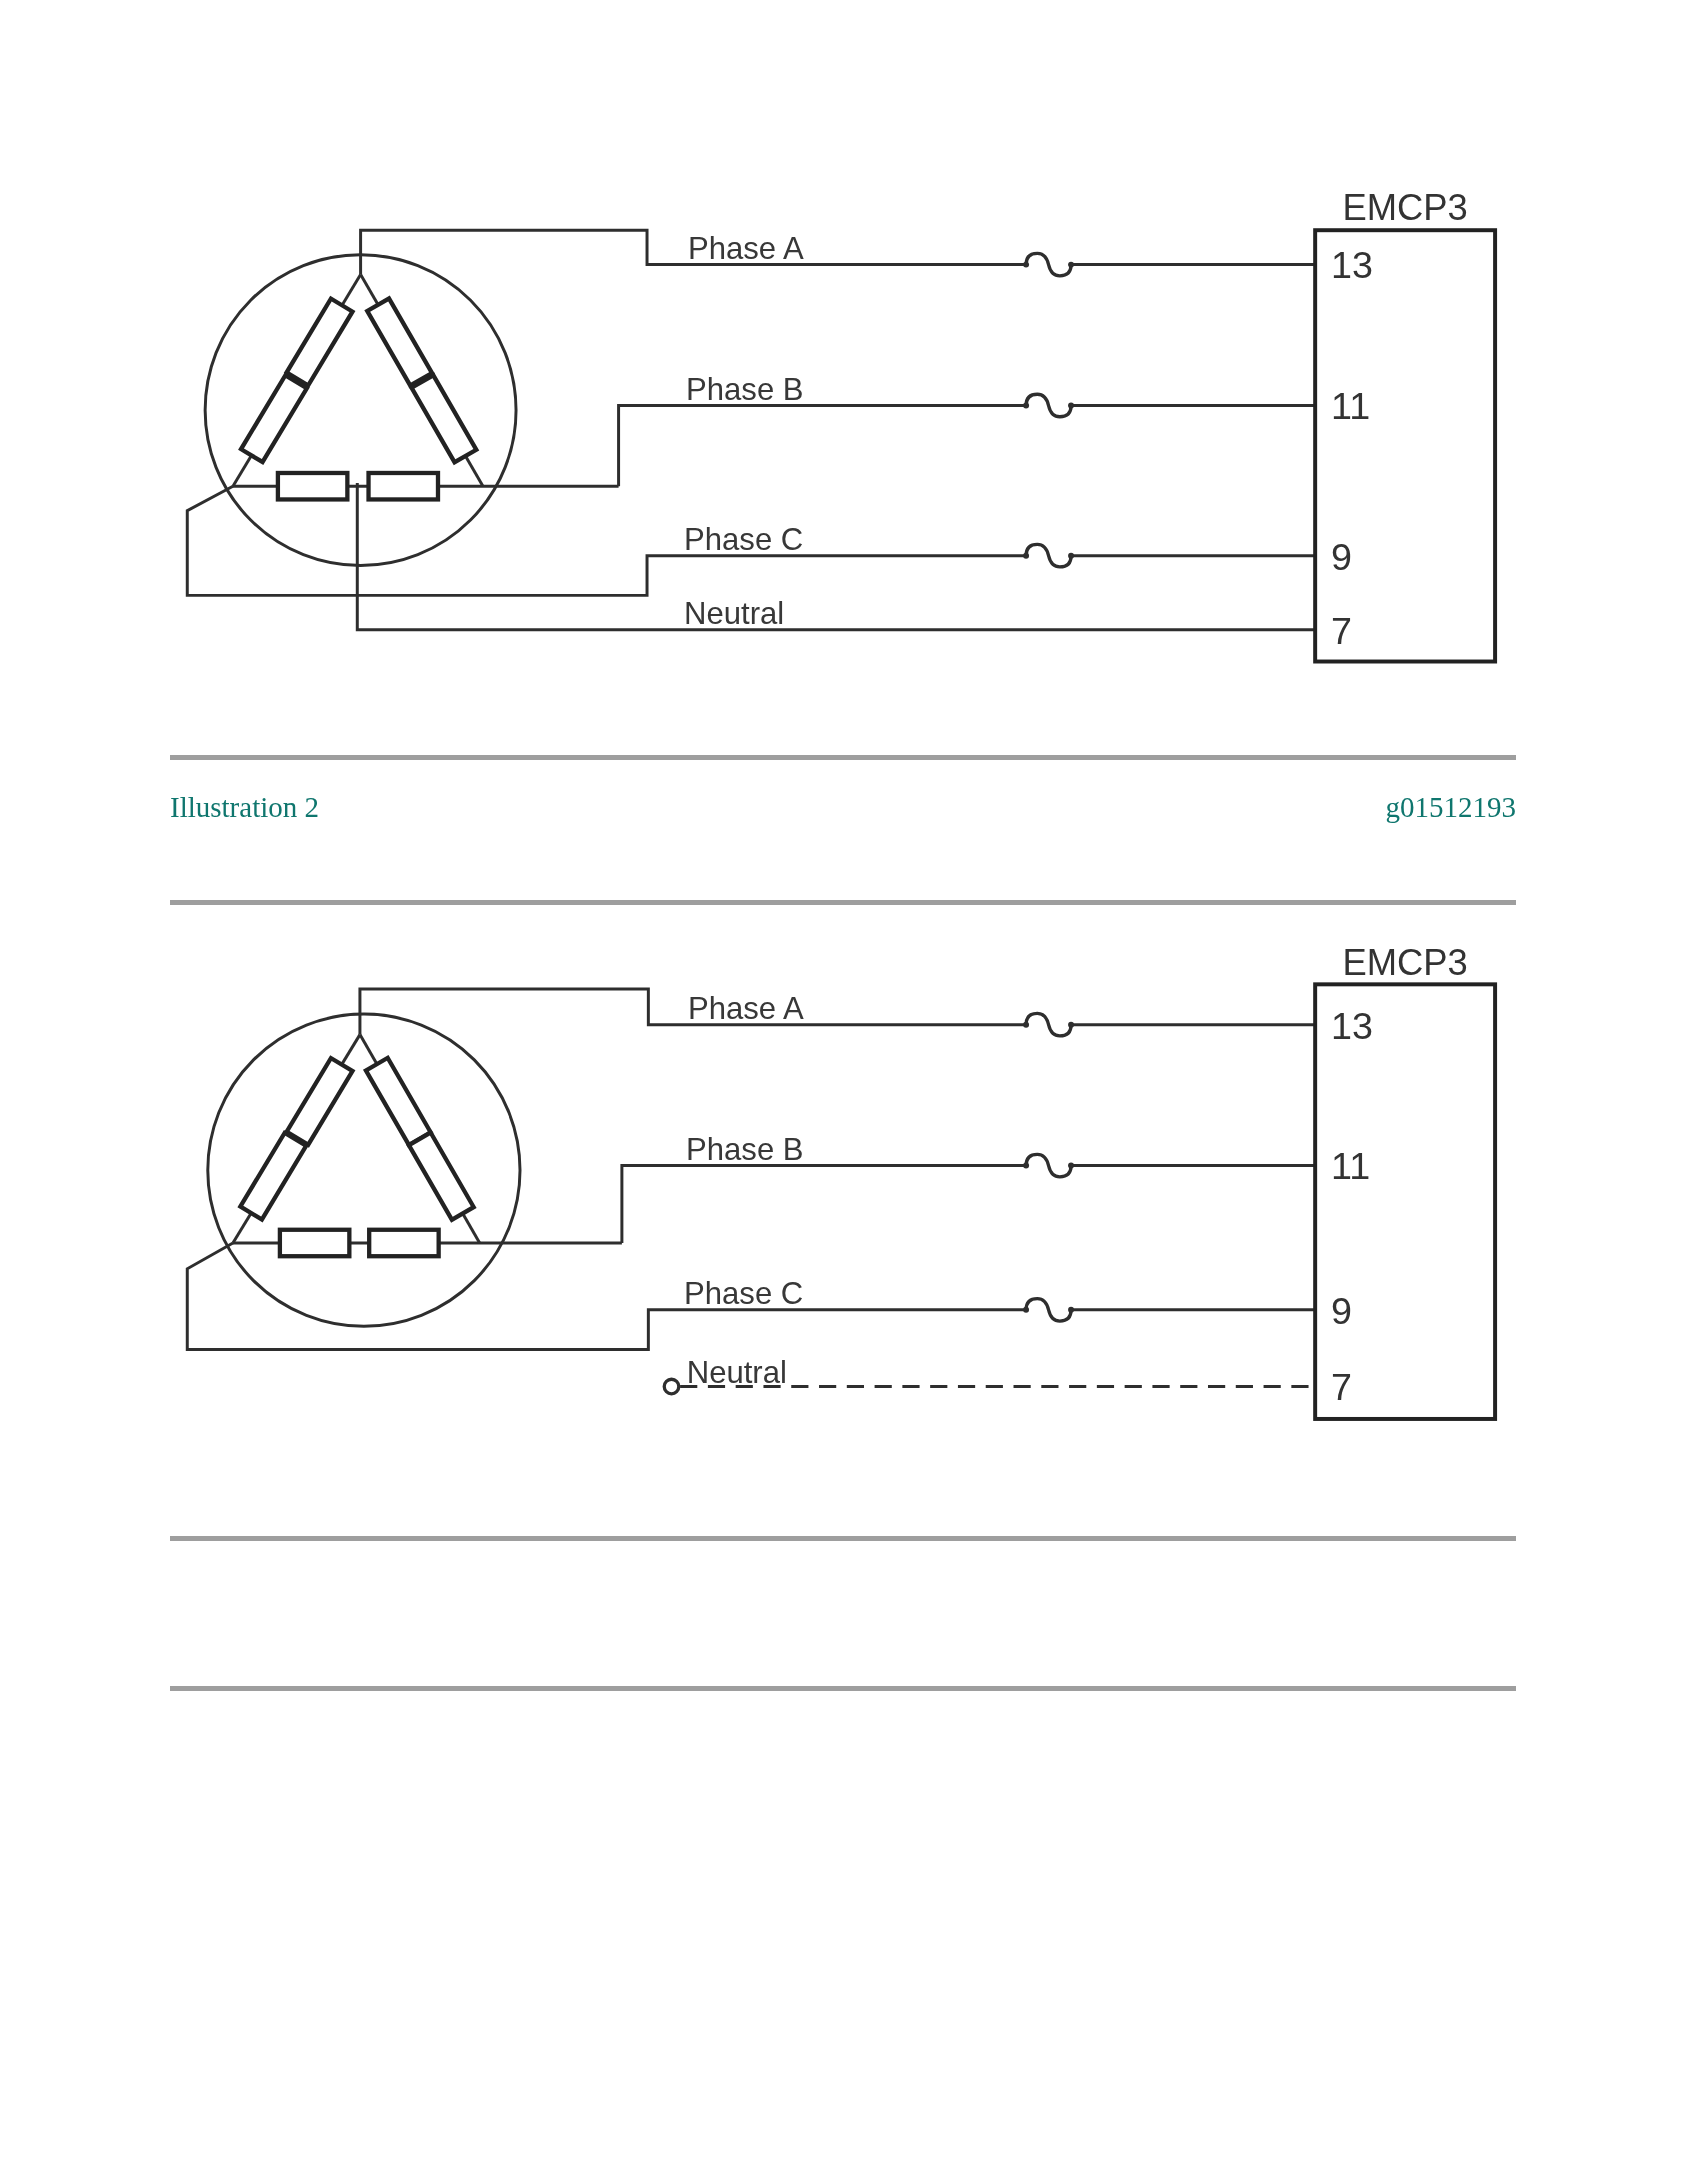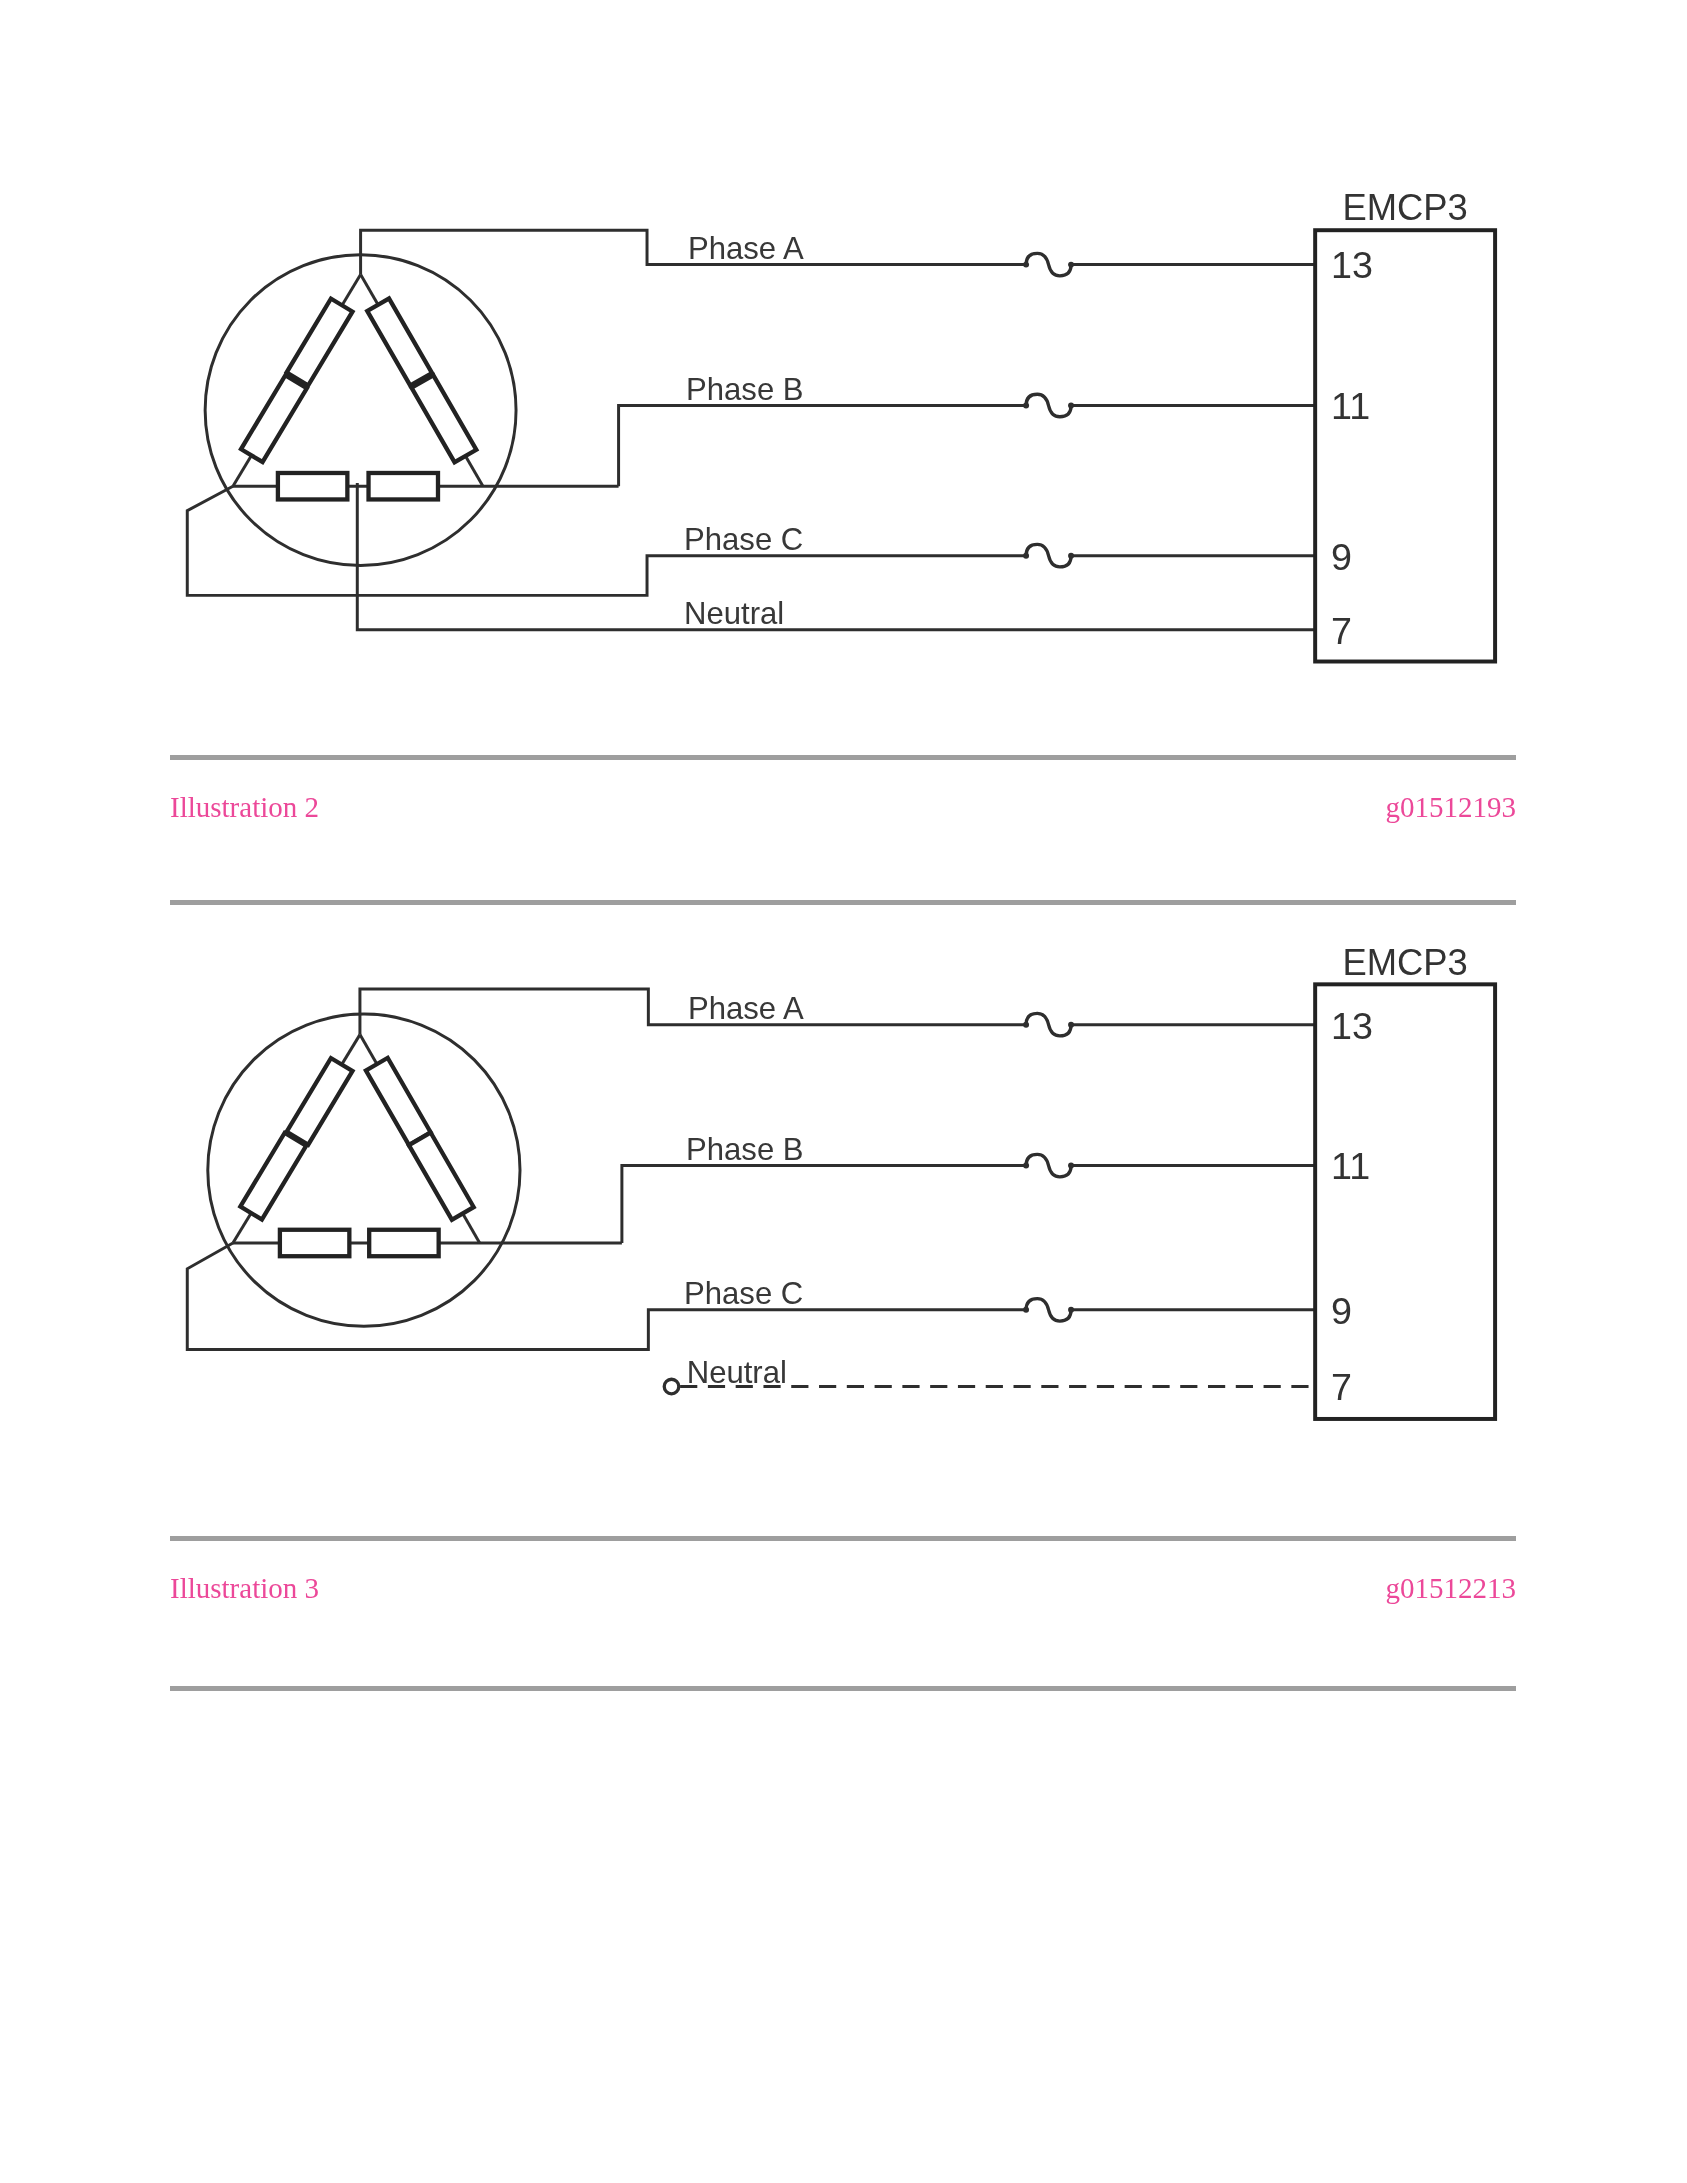--- a/index.html
+++ b/index.html
@@ -48,21 +48,21 @@
     height: 5.3px;
     background: #9e9e9e;
   }
   .caption-row {
     position: absolute;
     left: 170px;
     width: 1346px;
     display: flex;
     justify-content: space-between;
     font-size: 29px;
-    color: #ec4899;
+    color: #0f766e;
     line-height: 1.15;
   }
   .caption-desc {
     position: absolute;
     left: 170px;
     width: 1346px;
     font-size: 29px;
     color: #141414;
     line-height: 1.15;
   }
@@ -168,20 +168,16 @@
   </svg>
 
   <div class="hrule" style="top:755px"></div>
   <div class="caption-row" style="top:791px">
     <span>Illustration 2</span>
     <span>g01512193</span>
   </div>
   <div class="hrule" style="top:900px"></div>
 
   <div class="hrule" style="top:1536px"></div>
-  <div class="caption-row" style="top:1572px">
-    <span>Illustration 3</span>
-    <span>g01512213</span>
-  </div>
   <div class="hrule" style="top:1686px"></div>
 
 </div>
 
 
 </body></html>

